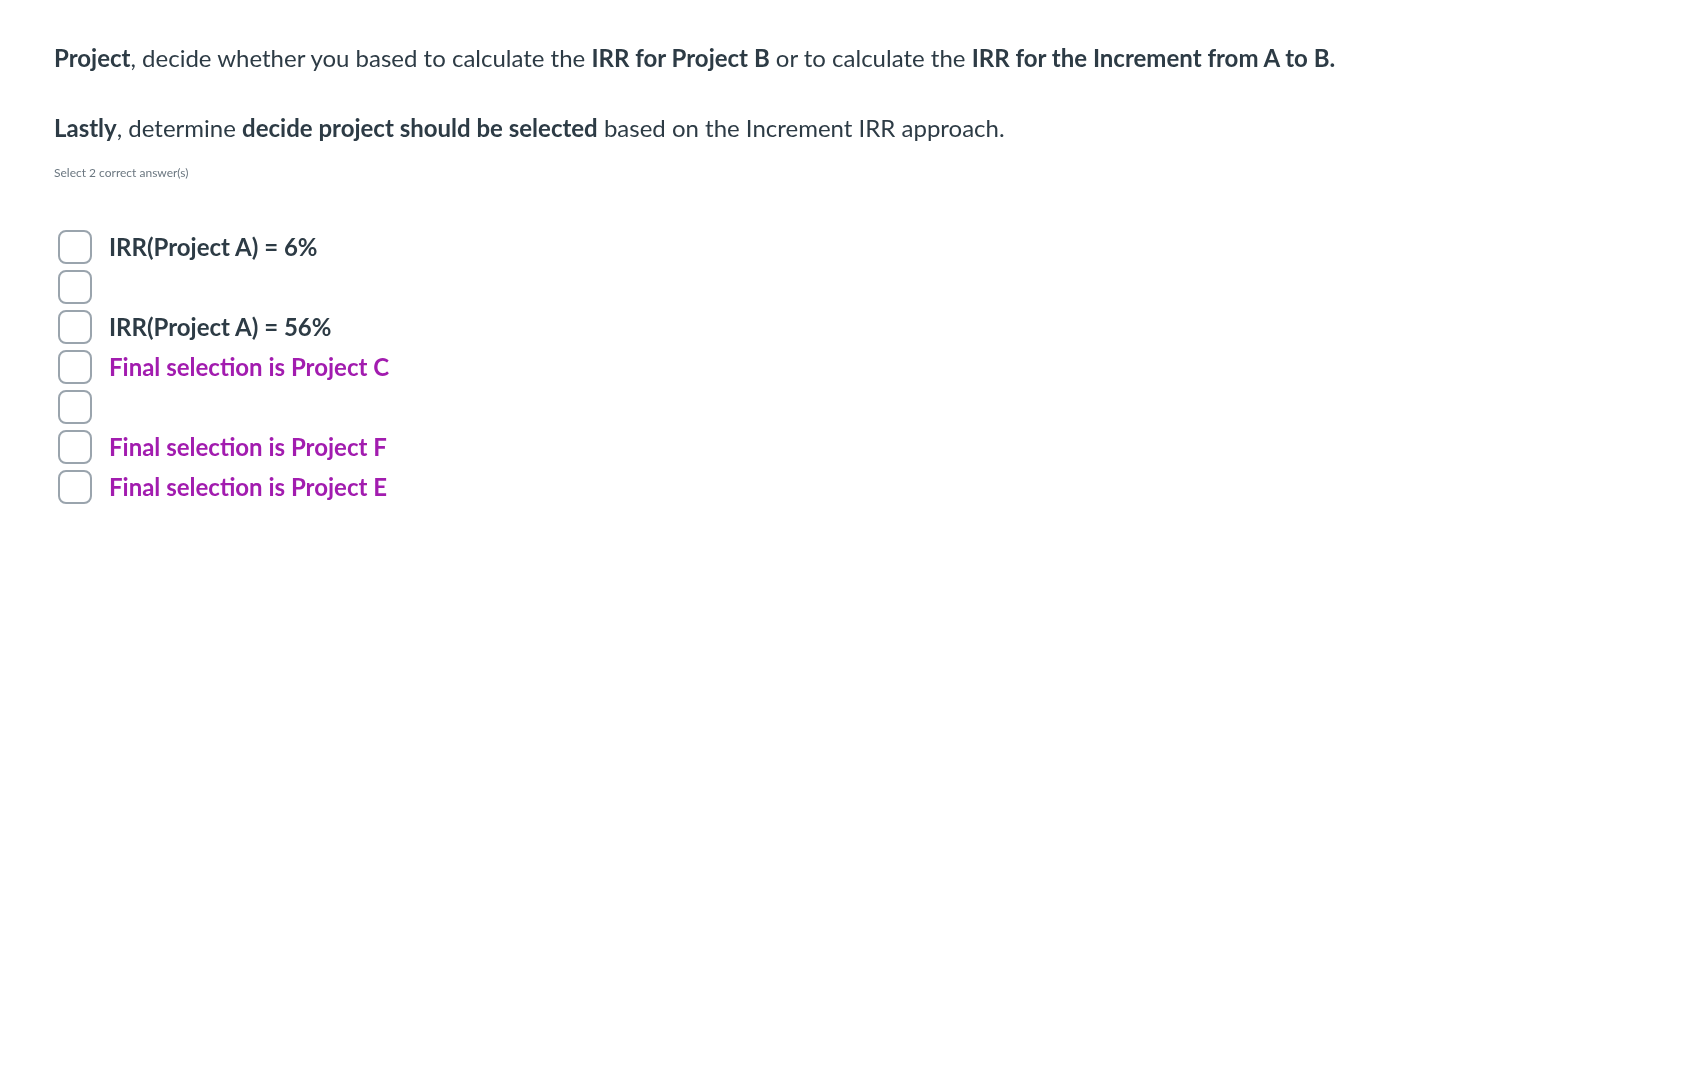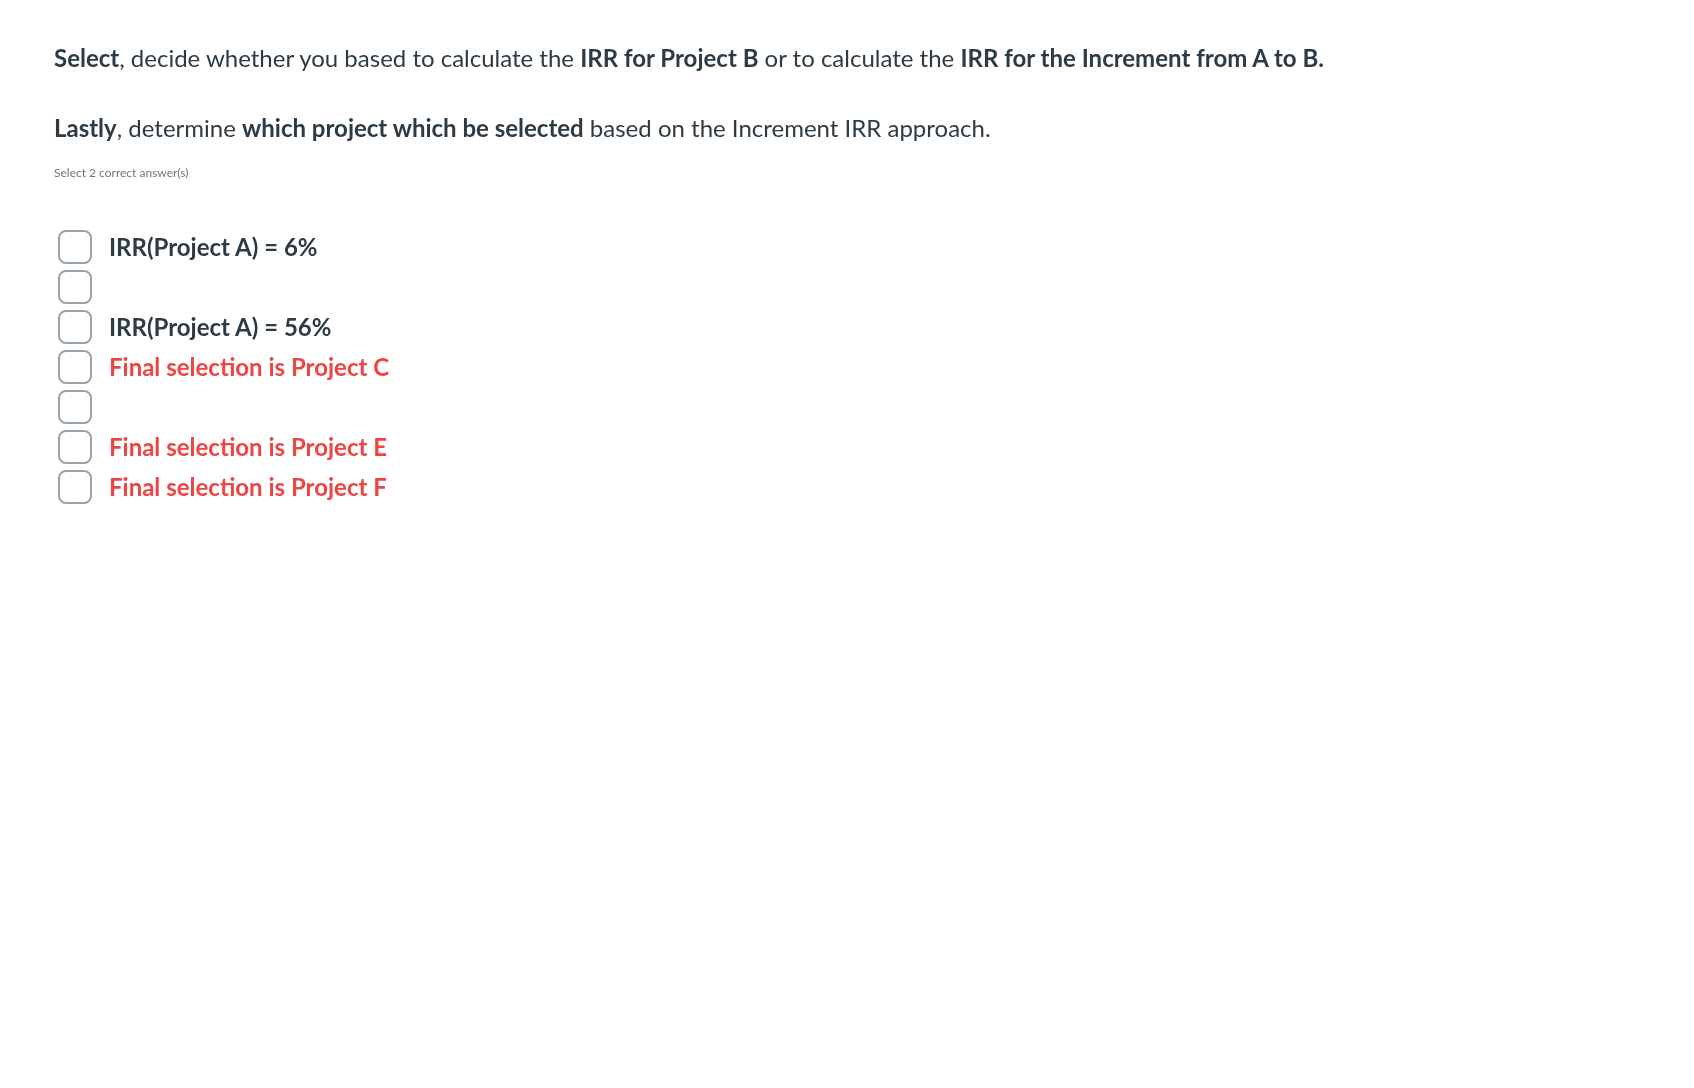--- a/index.html
+++ b/index.html
@@ -44,32 +44,32 @@
     border-radius:8px;
     background:#fff;
     flex:0 0 auto;
     cursor:pointer;
   }
   .choice-label{
     font-weight:700;
     color:#2d3b45;
   }
   .choice-label.green{
-    color:#ef4444;
+    color:#a21caf;
   }
 </style>
 </head>
 <body>
 
 <div class="question">
   <p>
-    <strong>Select</strong><span>, decide whether you based to calculate the </span><strong>IRR for Project B</strong><span> or to calculate the </span><strong>IRR for the Increment from A to B.</strong>
+    <strong>Project</strong><span>, decide whether you based to calculate the </span><strong>IRR for Project B</strong><span> or to calculate the </span><strong>IRR for the Increment from A to B.</strong>
   </p>
   <p class="last">
-    <strong>Lastly</strong><span>, determine </span><strong>which project which be selected</strong><span> based on the Increment IRR approach.</span>
+    <strong>Lastly</strong><span>, determine </span><strong>decide project should be selected</strong><span> based on the Increment IRR approach.</span>
   </p>
 </div>
 
 <div class="hint">Select 2 correct answer(s)</div>
 
 <div class="choices">
   <label class="choice">
     <input type="checkbox" class="cb" style="">
     <span class="choice-label">IRR(Project A) = 6%</span>
   </label>
@@ -82,19 +82,19 @@
   </label>
   <label class="choice">
     <input type="checkbox" class="cb" style="">
     <span class="choice-label green">Final selection is Project C</span>
   </label>
   <label class="choice">
     <input type="checkbox" class="cb" style="">
   </label>
   <label class="choice">
     <input type="checkbox" class="cb" style="">
-    <span class="choice-label green">Final selection is Project E</span>
+    <span class="choice-label green">Final selection is Project F</span>
   </label>
   <label class="choice">
     <input type="checkbox" class="cb" style="">
-    <span class="choice-label green">Final selection is Project F</span>
+    <span class="choice-label green">Final selection is Project E</span>
   </label>
 </div>
 
 </body></html>

